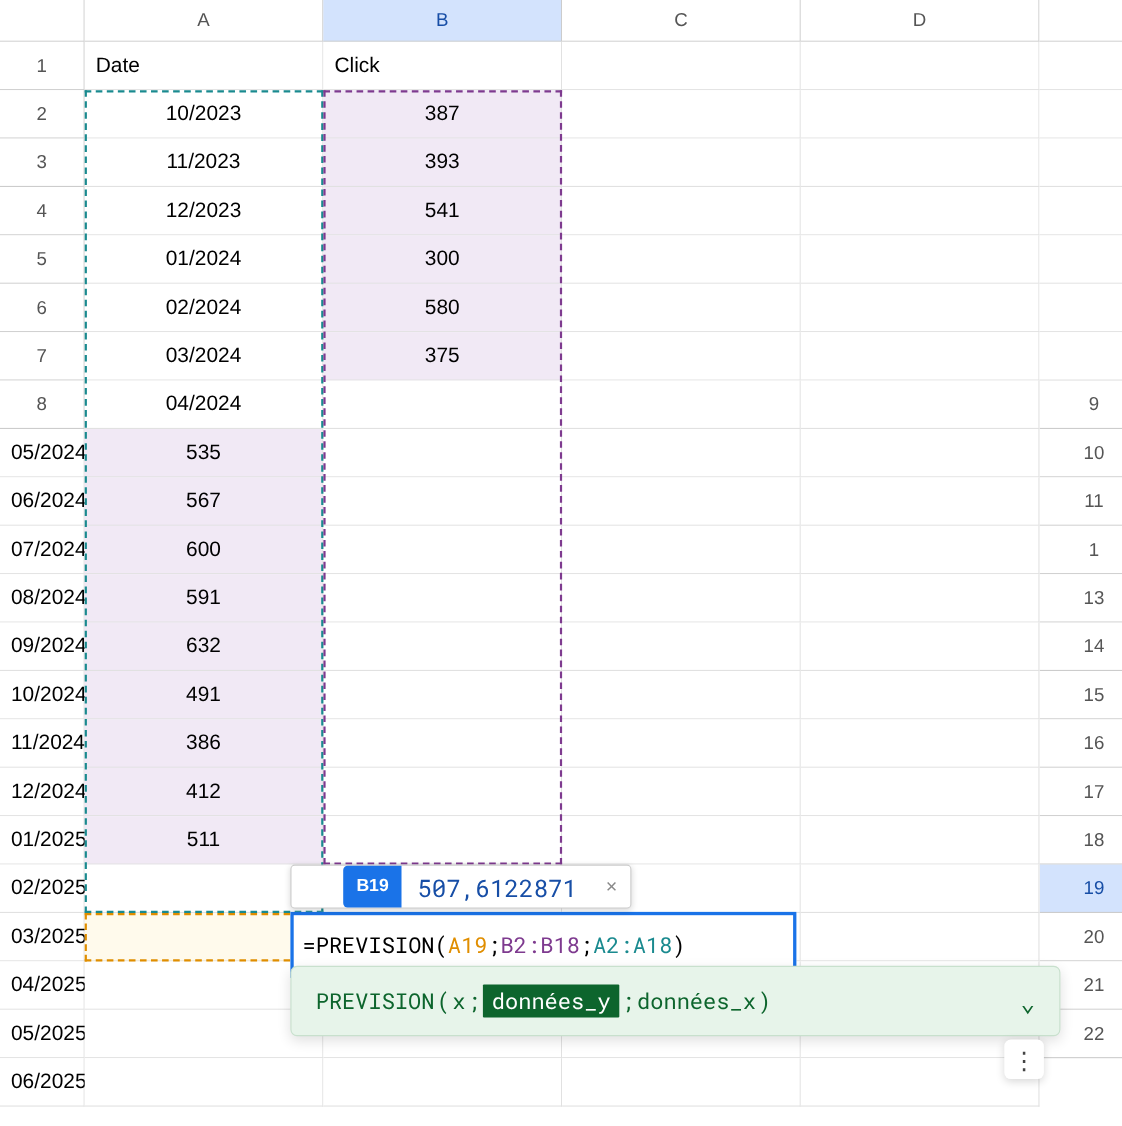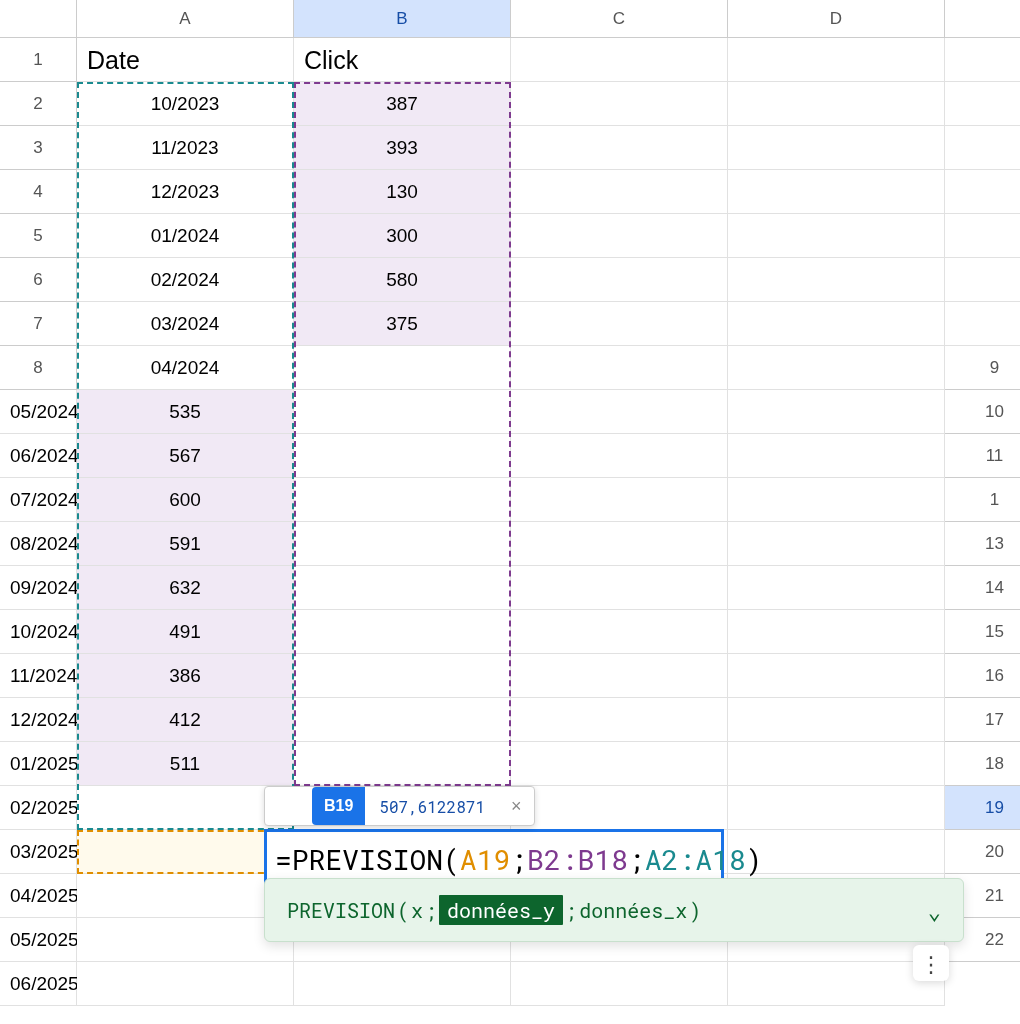--- a/index.html
+++ b/index.html
@@ -47,21 +47,21 @@
   height: 44px;
   line-height: 44px;
   padding: 0 10px;
   font-size: 19px;
   color: #000;
   position: relative;
   background: #fff;
 }
 .cell.left { text-align: left; }
 .cell.right { text-align: center; }
-.cell.header-cell { font-size: 25px; }
+.cell.header-cell { font-size: 19px; }
 .cell.purple-bg { background: #f1e9f5; }
 
 
 .range-overlay {
   position: absolute;
   pointer-events: none;
   z-index: 5;
 }
 .range-overlay.teal {
   border: 2.5px dashed #1a8a8f;
@@ -78,21 +78,21 @@
 .formula-cell {
   position: absolute;
   border: 3px solid #1a73e8;
   background: #fff;
   z-index: 10;
   height: 60px;
   display: flex;
   align-items: center;
   padding: 0 8px;
   font-family: 'Roboto Mono', 'Consolas', monospace;
-  font-size: 28px;
+  font-size: 20px;
 }
 .formula-text span.fn { color: #000; }
 .formula-text span.ref-orange { color: #e08e00; }
 .formula-text span.ref-purple { color: #7e3a8f; }
 .formula-text span.ref-teal { color: #1a8a8f; }
 .formula-text span.paren { color: #000; }
 .formula-text span.sep { color: #000; }
 
 
 .result-tip {
@@ -112,21 +112,21 @@
   font-weight: 600;
   font-size: 16px;
   padding: 0 12px;
   height: 100%;
   display: flex;
   align-items: center;
   border-radius: 4px 0 0 4px;
 }
 .result-tip .val {
   color: #174ea6;
-  font-size: 16px;
+  font-size: 22px;
   padding: 0 14px;
   font-family: 'Roboto Mono', 'Consolas', monospace;
 }
 .result-tip .close {
   color: #888;
   font-size: 18px;
   padding: 0 12px;
   cursor: pointer;
 }
 
@@ -195,21 +195,21 @@
     <div class="cell"></div>
     <div class="cell"></div>
     <div class="row-header">3</div>
     <div class="cell right">11/2023</div>
     <div class="cell right purple-bg">393</div>
     <div class="cell"></div>
     <div class="cell"></div>
     <div class="cell"></div>
     <div class="row-header">4</div>
     <div class="cell right">12/2023</div>
-    <div class="cell right purple-bg">130</div>
+    <div class="cell right purple-bg">541</div>
     <div class="cell"></div>
     <div class="cell"></div>
     <div class="cell"></div>
     <div class="row-header">5</div>
     <div class="cell right">01/2024</div>
     <div class="cell right purple-bg">300</div>
     <div class="cell"></div>
     <div class="cell"></div>
     <div class="cell"></div>
     <div class="row-header">6</div>

